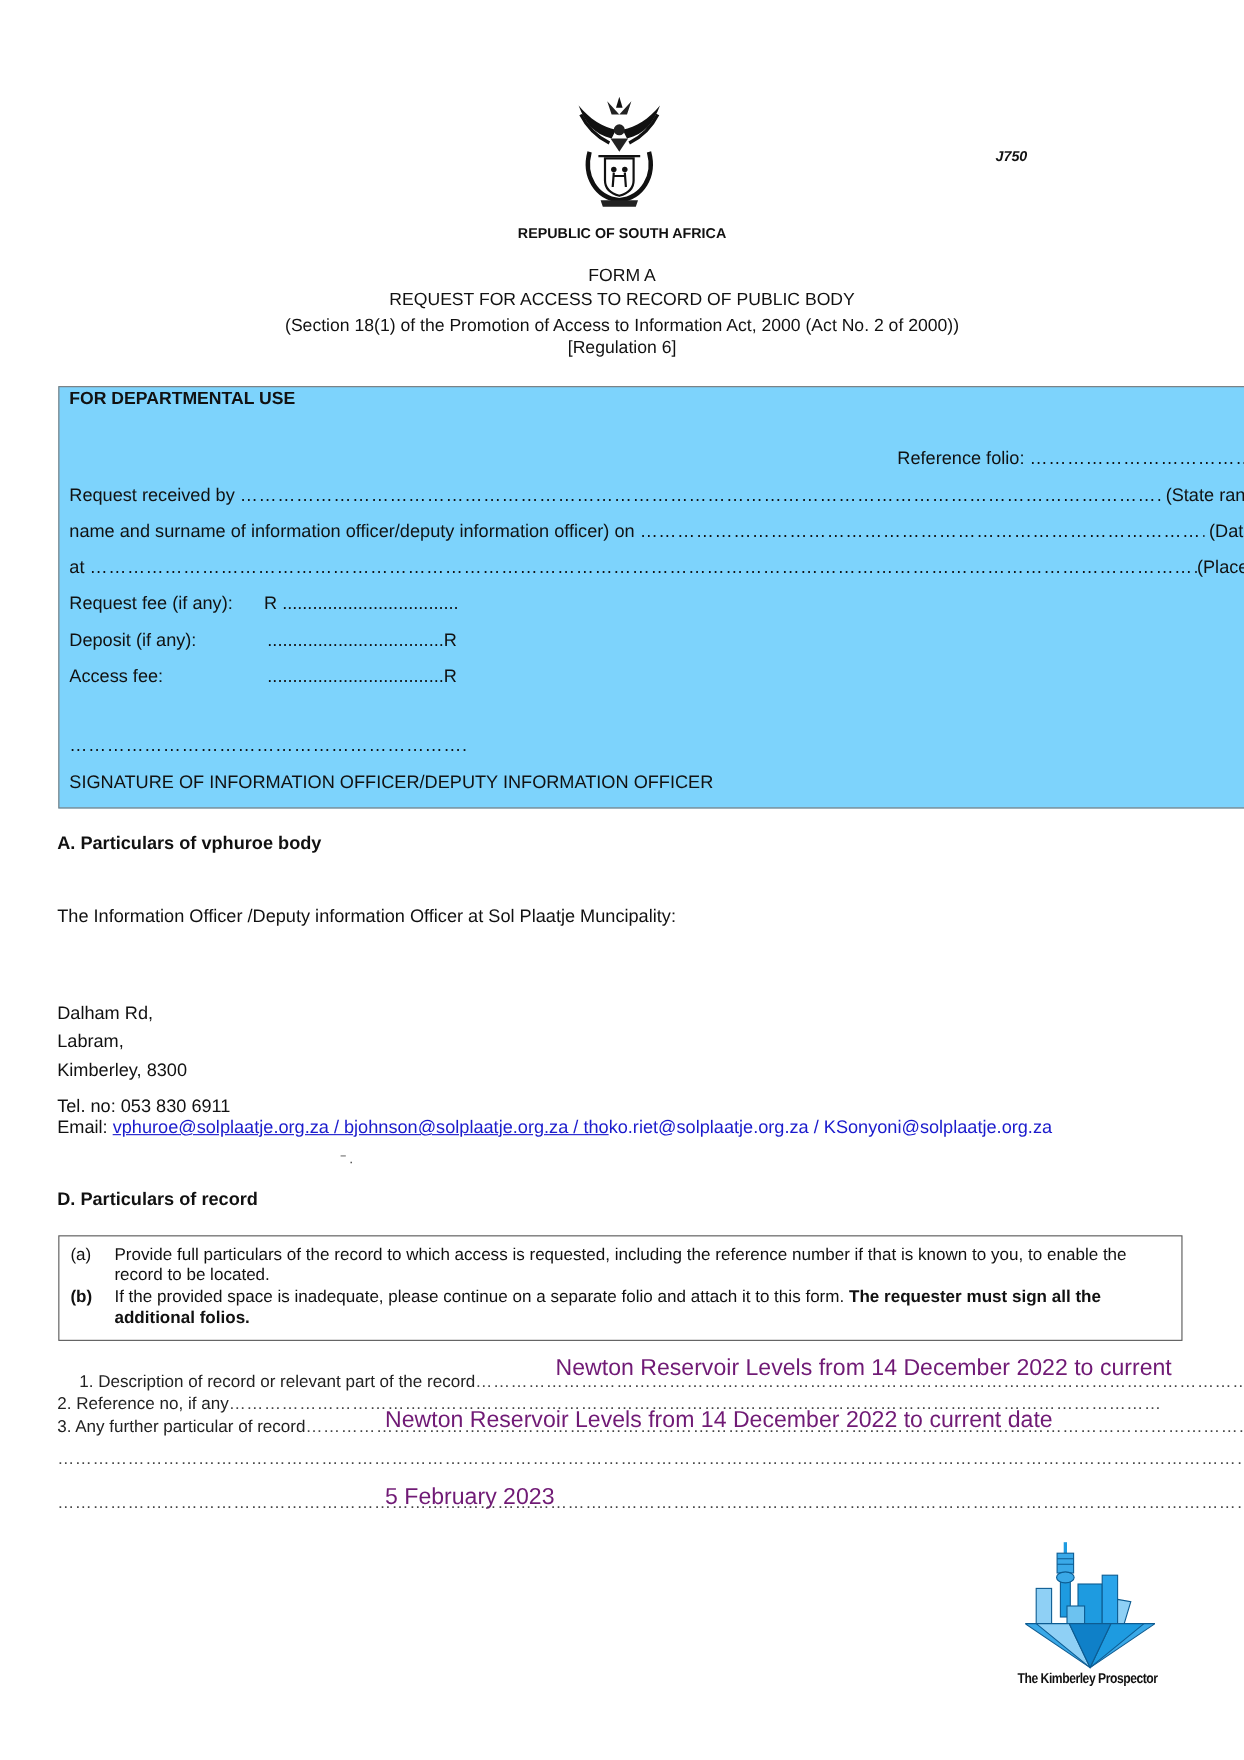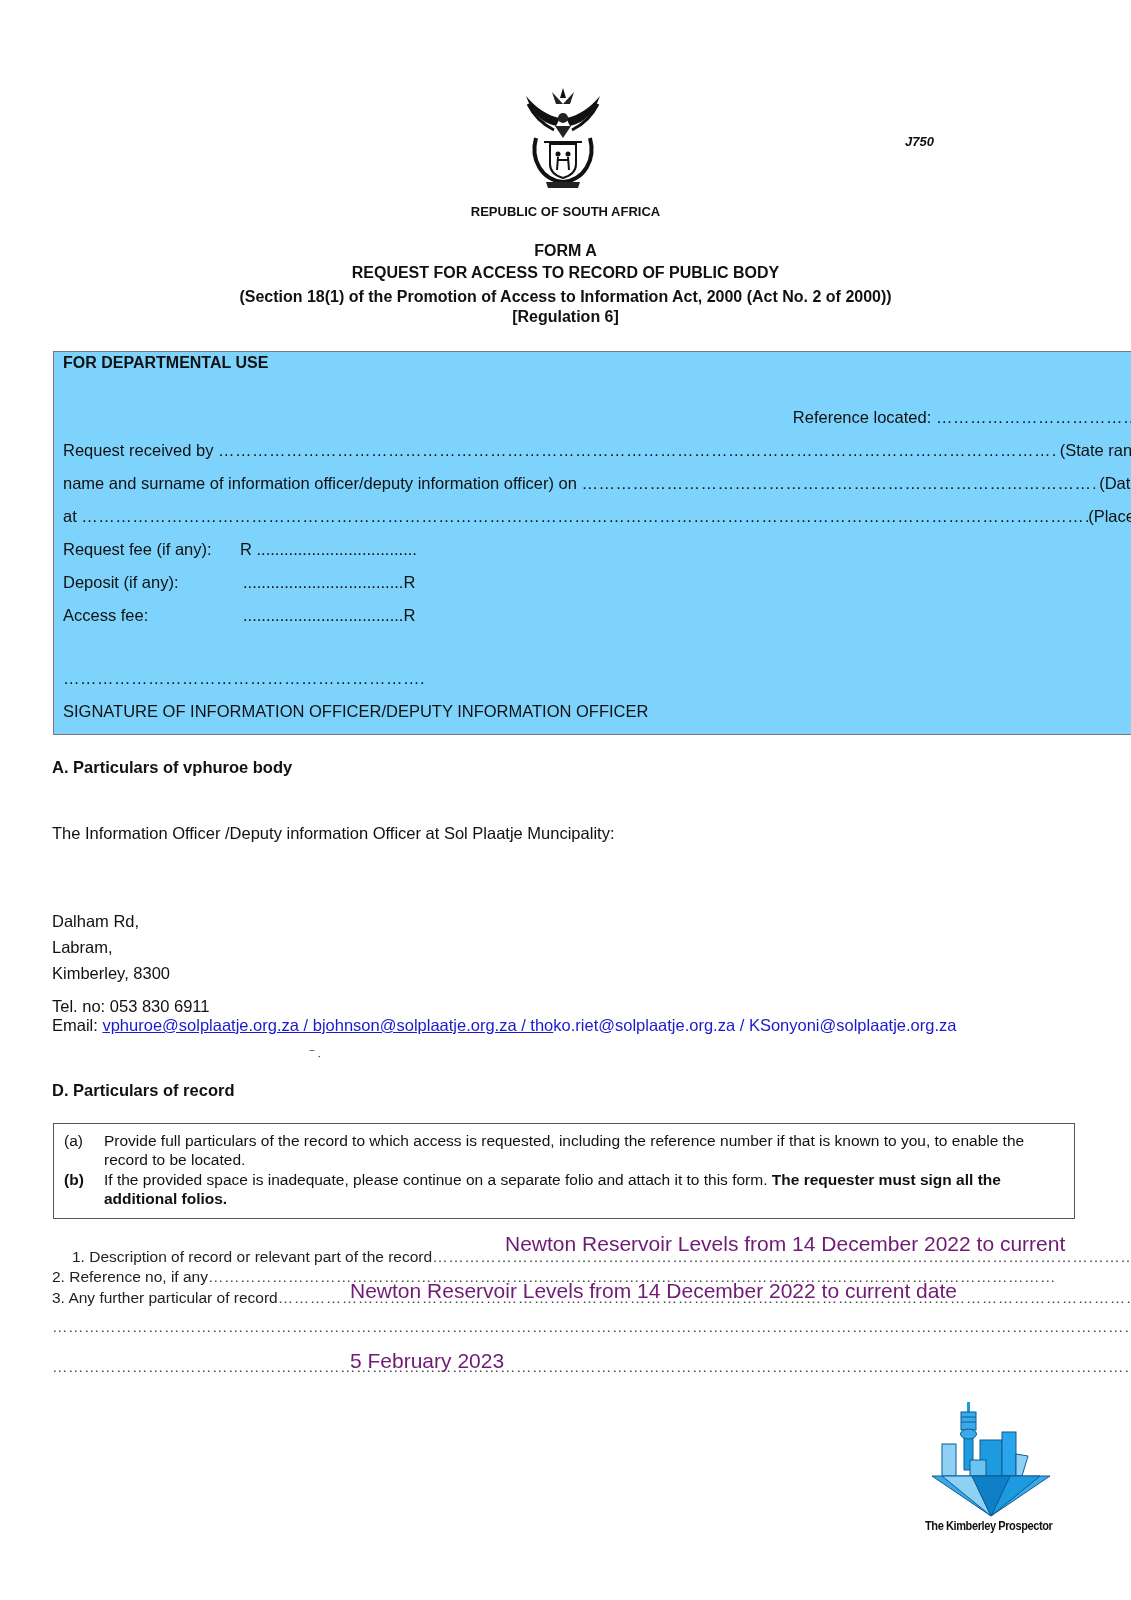--- a/index.html
+++ b/index.html
@@ -2,21 +2,21 @@
 <html><head>
 <meta charset="utf-8">
 <style>
   html, body { margin: 0; padding: 0; background: #ffffff; }
   body { width: 1131px; height: 1600px; position: relative; overflow: hidden;
          font-family: "Liberation Sans", sans-serif; color: #111; }
   .abs { position: absolute; }
   .coat { left: 522px; top: 82px; width: 82px; height: 108px; }
   .code { left: 905px; top: 134px; font-size: 13px; font-weight: bold; font-style: italic; }
   .republic { left: 0; width: 1131px; top: 204px; text-align: center; font-size: 13px; font-weight: bold; }
-  .title-block { left: 0; width: 1131px; top: 240px; text-align: center; font-weight: bold; }
+  .title-block { left: 0; width: 1131px; top: 240px; text-align: center; font-weight: normal; }
   .title-block .l1 { font-size: 16px; line-height: 22px; }
   .title-block .l2 { font-size: 16px; line-height: 22px; }
   .title-block .l3 { font-size: 16px; line-height: 22px; margin-top: 2px; }
   .title-block .l4 { font-size: 16px; line-height: 18px; }
 
   .dept { left: 53px; top: 351px; width: 1102px; height: 384px; background: #7dd3fc;
           border: 1px solid #7a7a7a; box-sizing: border-box; font-size: 16.5px; }
   .dept .hdr { position: absolute; left: 9px; top: 2px; font-weight: bold; font-size: 16px; }
   .dept .row { position: absolute; left: 9px; right: 9px; white-space: nowrap; overflow: hidden; }
   .dots { letter-spacing: 0.5px; }
@@ -93,21 +93,21 @@
 <div class="abs title-block">
   <div class="l1">FORM A</div>
   <div class="l2">REQUEST FOR ACCESS TO RECORD OF PUBLIC BODY</div>
   <div class="l3">(Section 18(1) of the Promotion of Access to Information Act, 2000 (Act No. 2 of 2000))</div>
   <div class="l4">[Regulation 6]</div>
 </div>
 
 <div class="abs dept">
   <div class="hdr">FOR DEPARTMENTAL USE</div>
   <div class="row ref">
-    <span>Reference located:</span>
+    <span>Reference folio:</span>
     <span class="dots">……………………………….</span>
   </div>
   <div class="row r1">
     <span>Request received by</span>&nbsp;
     <span class="flexfill dots">…………………………………………………………………………………………………………………………………………………………………………………………………………</span>
     &nbsp;<span>(State rank,</span>
   </div>
   <div class="row r2">
     <span>name and surname of information officer/deputy information officer) on</span>&nbsp;
     <span class="flexfill dots">…………………………………………………………………………………………………………</span>

